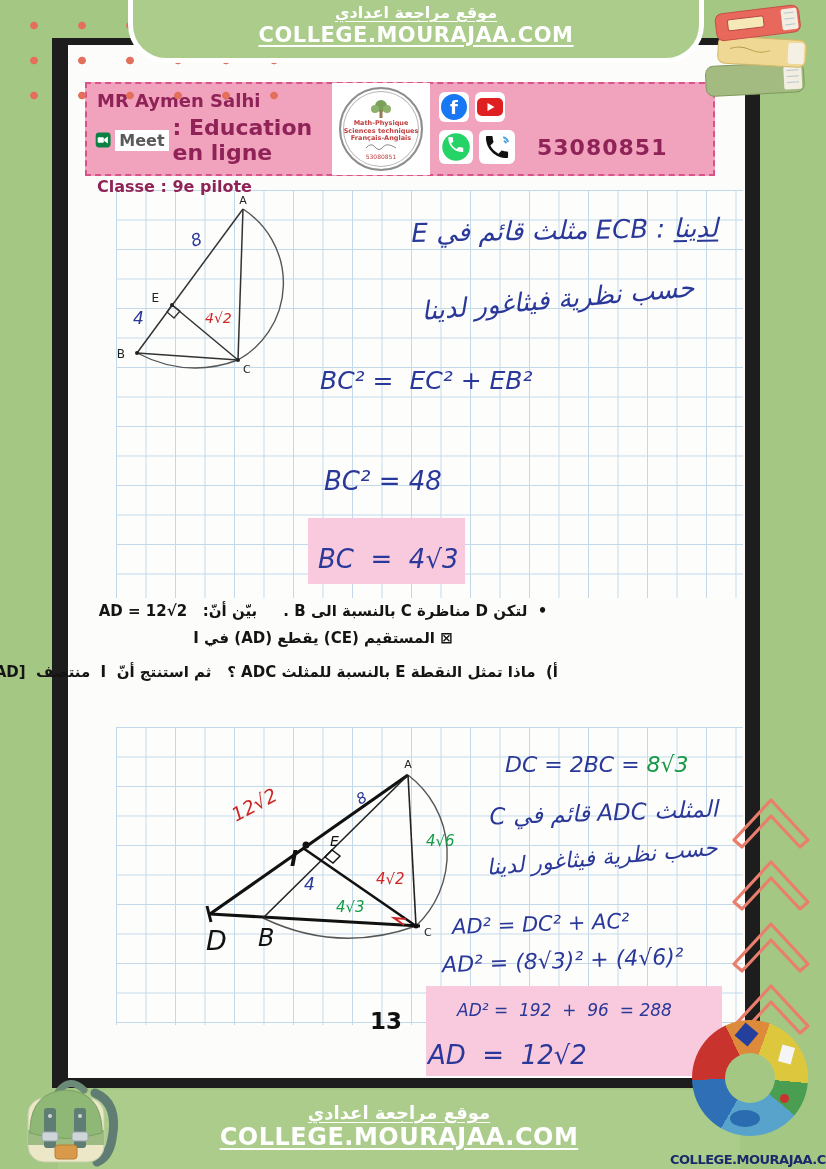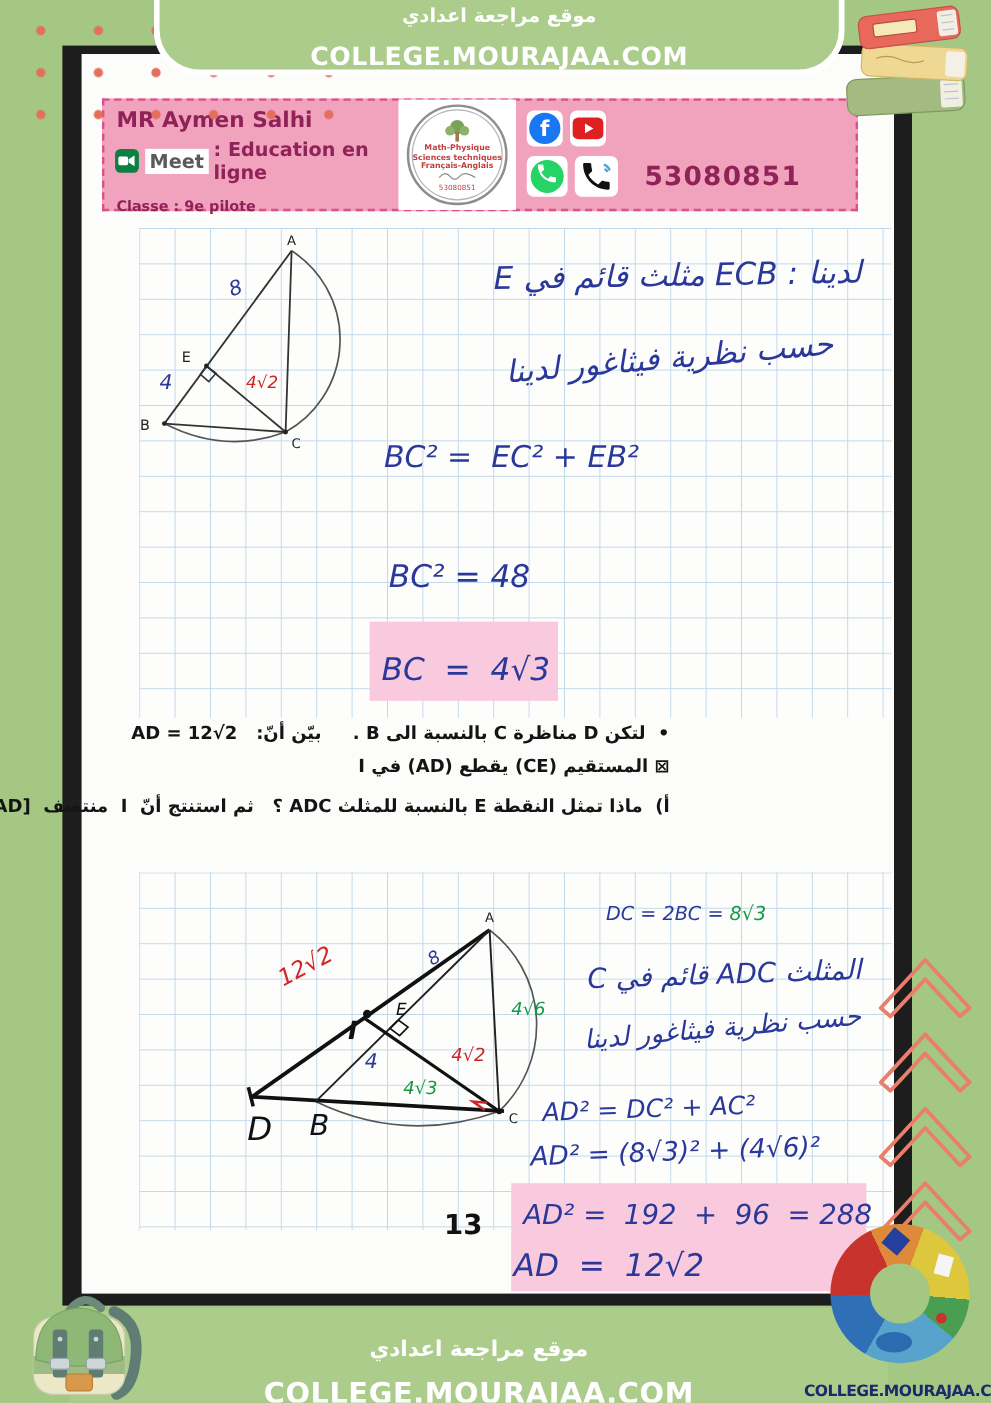--- a/index.html
+++ b/index.html
@@ -19,32 +19,32 @@
   .banner-top{position:absolute;left:128px;top:-8px;width:566px;height:66px;z-index:12;
       background:#abcc8a;border:5px solid #fff;border-top:none;border-radius:0 0 38px 38px;
       display:flex;flex-direction:column;align-items:center;justify-content:center;gap:1px;}
   .banner-bottom{position:absolute;left:58px;top:1090px;width:682px;height:90px;z-index:11;
       background:#abcc8a;border-radius:42px 42px 0 0;
       display:flex;flex-direction:column;align-items:center;padding-top:12px;box-sizing:border-box;}
   .bt1{color:#fff;font-weight:bold;font-size:16px;}
   .bt2{color:#fff;font-weight:bold;font-size:21px;letter-spacing:.5px;}
   .bb1{color:#fff;font-weight:bold;font-size:18px;}
   .bb2{color:#fff;font-weight:bold;font-size:24px;letter-spacing:.5px;}
-  .u{text-underline-offset:3px;margin-top:12px;}
+  .u{text-decoration:underline;text-underline-offset:3px;}
 
   
   .card{position:absolute;left:85px;top:82px;width:630px;height:94px;z-index:5;
         background:#f1a2bd;border:2px dashed #d9538a;box-sizing:border-box;}
   .card .left{position:absolute;left:8px;top:4px;width:245px;color:#8f2357;font-weight:bold;}
   .t-teacher{font-size:18px;margin:2px 0 4px 2px;}
   .meet-row{display:flex;align-items:center;gap:4px;margin:2px 0;}
   .meet-chip{background:#fff;display:flex;align-items:center;gap:4px;padding:1px 4px;}
   .meet-word{color:#5a5a5a;font-weight:bold;font-size:16px;}
-  .meet-rest{color:#8f2357;font-size:16px;font-weight:bold;}
-  .t-classe{font-size:12px;margin:12px 0 0 2px;}
+  .meet-rest{color:#8f2357;font-size:22px;font-weight:bold;}
+  .t-classe{font-size:16px;margin:12px 0 0 2px;}
   .stampbox{position:absolute;left:245px;top:-1px;width:98px;height:92px;background:#fff;
             display:flex;align-items:center;justify-content:center;}
   .stamp{width:80px;height:80px;border-radius:50%;border:2px solid #8d8d8d;
          box-shadow:inset 0 0 0 2px #fff,inset 0 0 0 3px #b5b5b5;
          display:flex;flex-direction:column;align-items:center;justify-content:center;}
   .stamp .ln{font-size:6.5px;color:#c04040;font-weight:bold;line-height:7.5px;text-align:center;}
   .stamp .ph{font-size:6px;color:#c04040;margin-top:2px;}
   .card .right{position:absolute;left:352px;top:4px;width:272px;}
   .icon-row{display:flex;align-items:center;gap:6px;margin:4px 0 8px 0;}
   .icon-tile{width:30px;height:30px;background:#fff;border-radius:6px;
@@ -65,21 +65,21 @@
   
   .hand{position:absolute;z-index:5;color:#2a3899;font-style:italic;}
   .rtl{direction:rtl;text-align:right;}
   .pre{white-space:pre;}
   .ink-green{color:#149a46;}
   .hl{position:absolute;background:#f9cadd;z-index:4;}
 
   
   .printed{position:absolute;left:88px;top:602px;width:470px;z-index:5;direction:rtl;
            color:#141414;font-weight:bold;font-size:15px;}
-  .printed .row{margin-bottom:9px;white-space:pre;}
+  .printed .row{margin-bottom:9px;white-space:pre;text-align:center;}
   .boxsym{font-size:15px;}
 
   .pagenum{position:absolute;left:370px;top:1008px;z-index:6;font-weight:bold;font-size:23px;color:#111;}
 
   
   .books{position:absolute;left:688px;top:0px;z-index:13;}
   .backpack{position:absolute;left:0px;top:1038px;z-index:12;}
   .chevrons{position:absolute;left:724px;top:778px;z-index:11;}
   .logo{position:absolute;left:678px;top:1012px;width:148px;height:157px;z-index:12;}
   .ring{position:absolute;left:14px;top:8px;width:116px;height:116px;border-radius:50%;
@@ -232,28 +232,28 @@
     <text x="192" y="104" font-size="14" font-style="italic" fill="#111">E</text>
     <text x="152" y="124" font-size="21" font-weight="bold" font-style="italic" fill="#111">I</text>
     <text x="98" y="80" font-size="19" font-style="italic" fill="#cf2525" transform="rotate(-28 98 80)">12√2</text>
     <text x="222" y="63" font-size="15" font-style="italic" fill="#2a3899" transform="rotate(-30 222 63)">8</text>
     <text x="288" y="104" font-size="15" font-style="italic" fill="#149a46">4√6</text>
     <text x="238" y="142" font-size="15" font-style="italic" fill="#cf2525">4√2</text>
     <text x="166" y="148" font-size="17" font-style="italic" fill="#2a3899">4</text>
     <text x="198" y="170" font-size="15" font-style="italic" fill="#149a46">4√3</text>
   </svg>
 
-  <div class="hand pre" style="left:505px;top:752px;font-size:16px"><span>DC = 2BC = </span><span class="ink-green">8√3</span></div>
+  <div class="hand pre" style="left:505px;top:752px;font-size:22px"><span>DC = 2BC = </span><span class="ink-green">8√3</span></div>
   <div class="hand rtl" style="left:468px;top:800px;width:250px;font-size:23px;transform:rotate(-2deg)">المثلث ADC قائم في C</div>
   <div class="hand rtl" style="left:460px;top:846px;width:258px;font-size:22px;transform:rotate(-5deg)">حسب نظرية فيثاغور لدينا</div>
 
   <div class="hl" style="left:426px;top:986px;width:296px;height:90px"></div>
   <div class="hand pre" style="left:452px;top:912px;font-size:21px;transform:rotate(-2deg)">AD² = DC² + AC²</div>
   <div class="hand pre" style="left:442px;top:948px;font-size:22px;transform:rotate(-2deg)">AD² = (8√3)² + (4√6)²</div>
-  <div class="hand pre" style="left:436px;top:1000px;font-size:23px">AD² =  192  +  96  = 288</div>
+  <div class="hand pre" style="left:457px;top:1000px;font-size:17px">AD² =  192  +  96  = 288</div>
   <div class="hand pre" style="left:428px;top:1040px;font-size:26px">AD  =  12√2</div>
 
   <div class="pagenum">13</div>
 
   <svg class="books" width="138" height="110" viewBox="0 0 138 110">
     <g transform="rotate(-3 70 82)">
       <rect x="18" y="64" width="98" height="30" rx="8" fill="#a3bb80" stroke="#7e9a5e"></rect>
       <rect x="96" y="68" width="18" height="23" rx="2" fill="#f2efe2"></rect>
       <line x1="99" y1="72" x2="111" y2="72" stroke="#b8c4cf"></line>
         <line x1="99" y1="78" x2="111" y2="78" stroke="#b8c4cf"></line>

